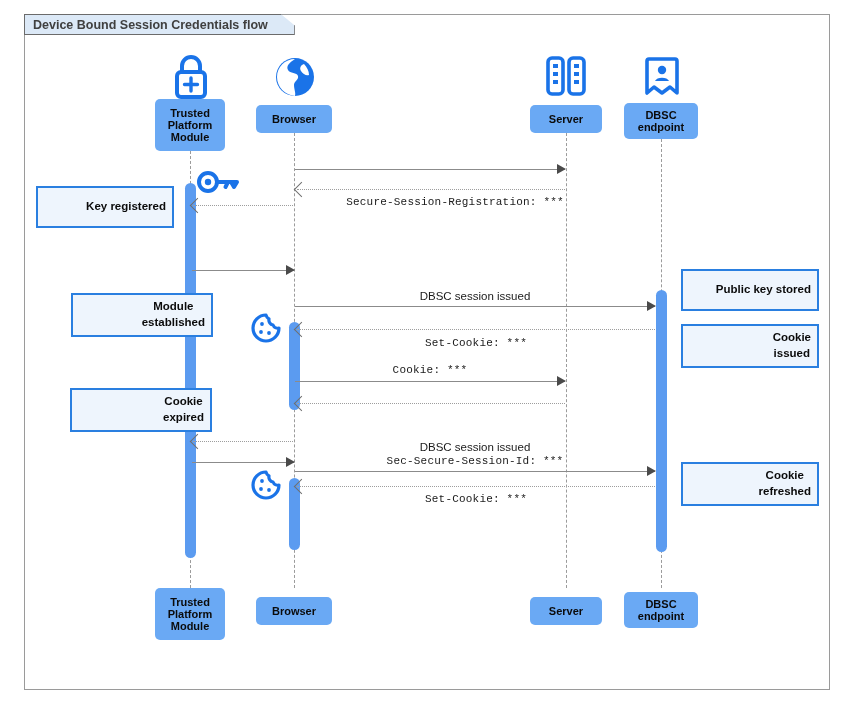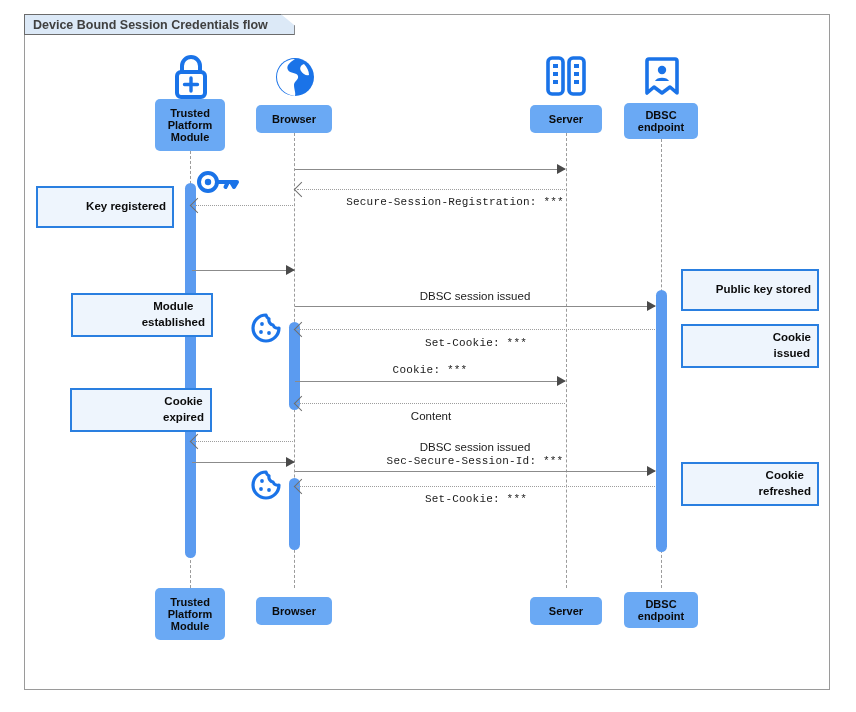--- a/index.html
+++ b/index.html
@@ -208,21 +208,20 @@
   <div class="msg right" style="left:295px;top:381px;width:270px;">
     <div class="line"></div>
     <div class="head"></div>
   </div>
   <div class="mlabel mono" style="left:295px;top:364px;width:270px;">Cookie: ***</div>
 
   <div class="msg left dotted open" style="left:297px;top:403px;width:268px;">
     <div class="line"></div>
     <div class="head"></div>
   </div>
-  <div class="mlabel" style="left:296px;top:409px;width:270px;">Content</div>
 
   <div class="msg left dotted open" style="left:193px;top:441px;width:100px;">
     <div class="line"></div>
     <div class="head"></div>
   </div>
 
   <div class="msg right" style="left:192px;top:462px;width:102px;">
     <div class="line"></div>
     <div class="head"></div>
   </div>

